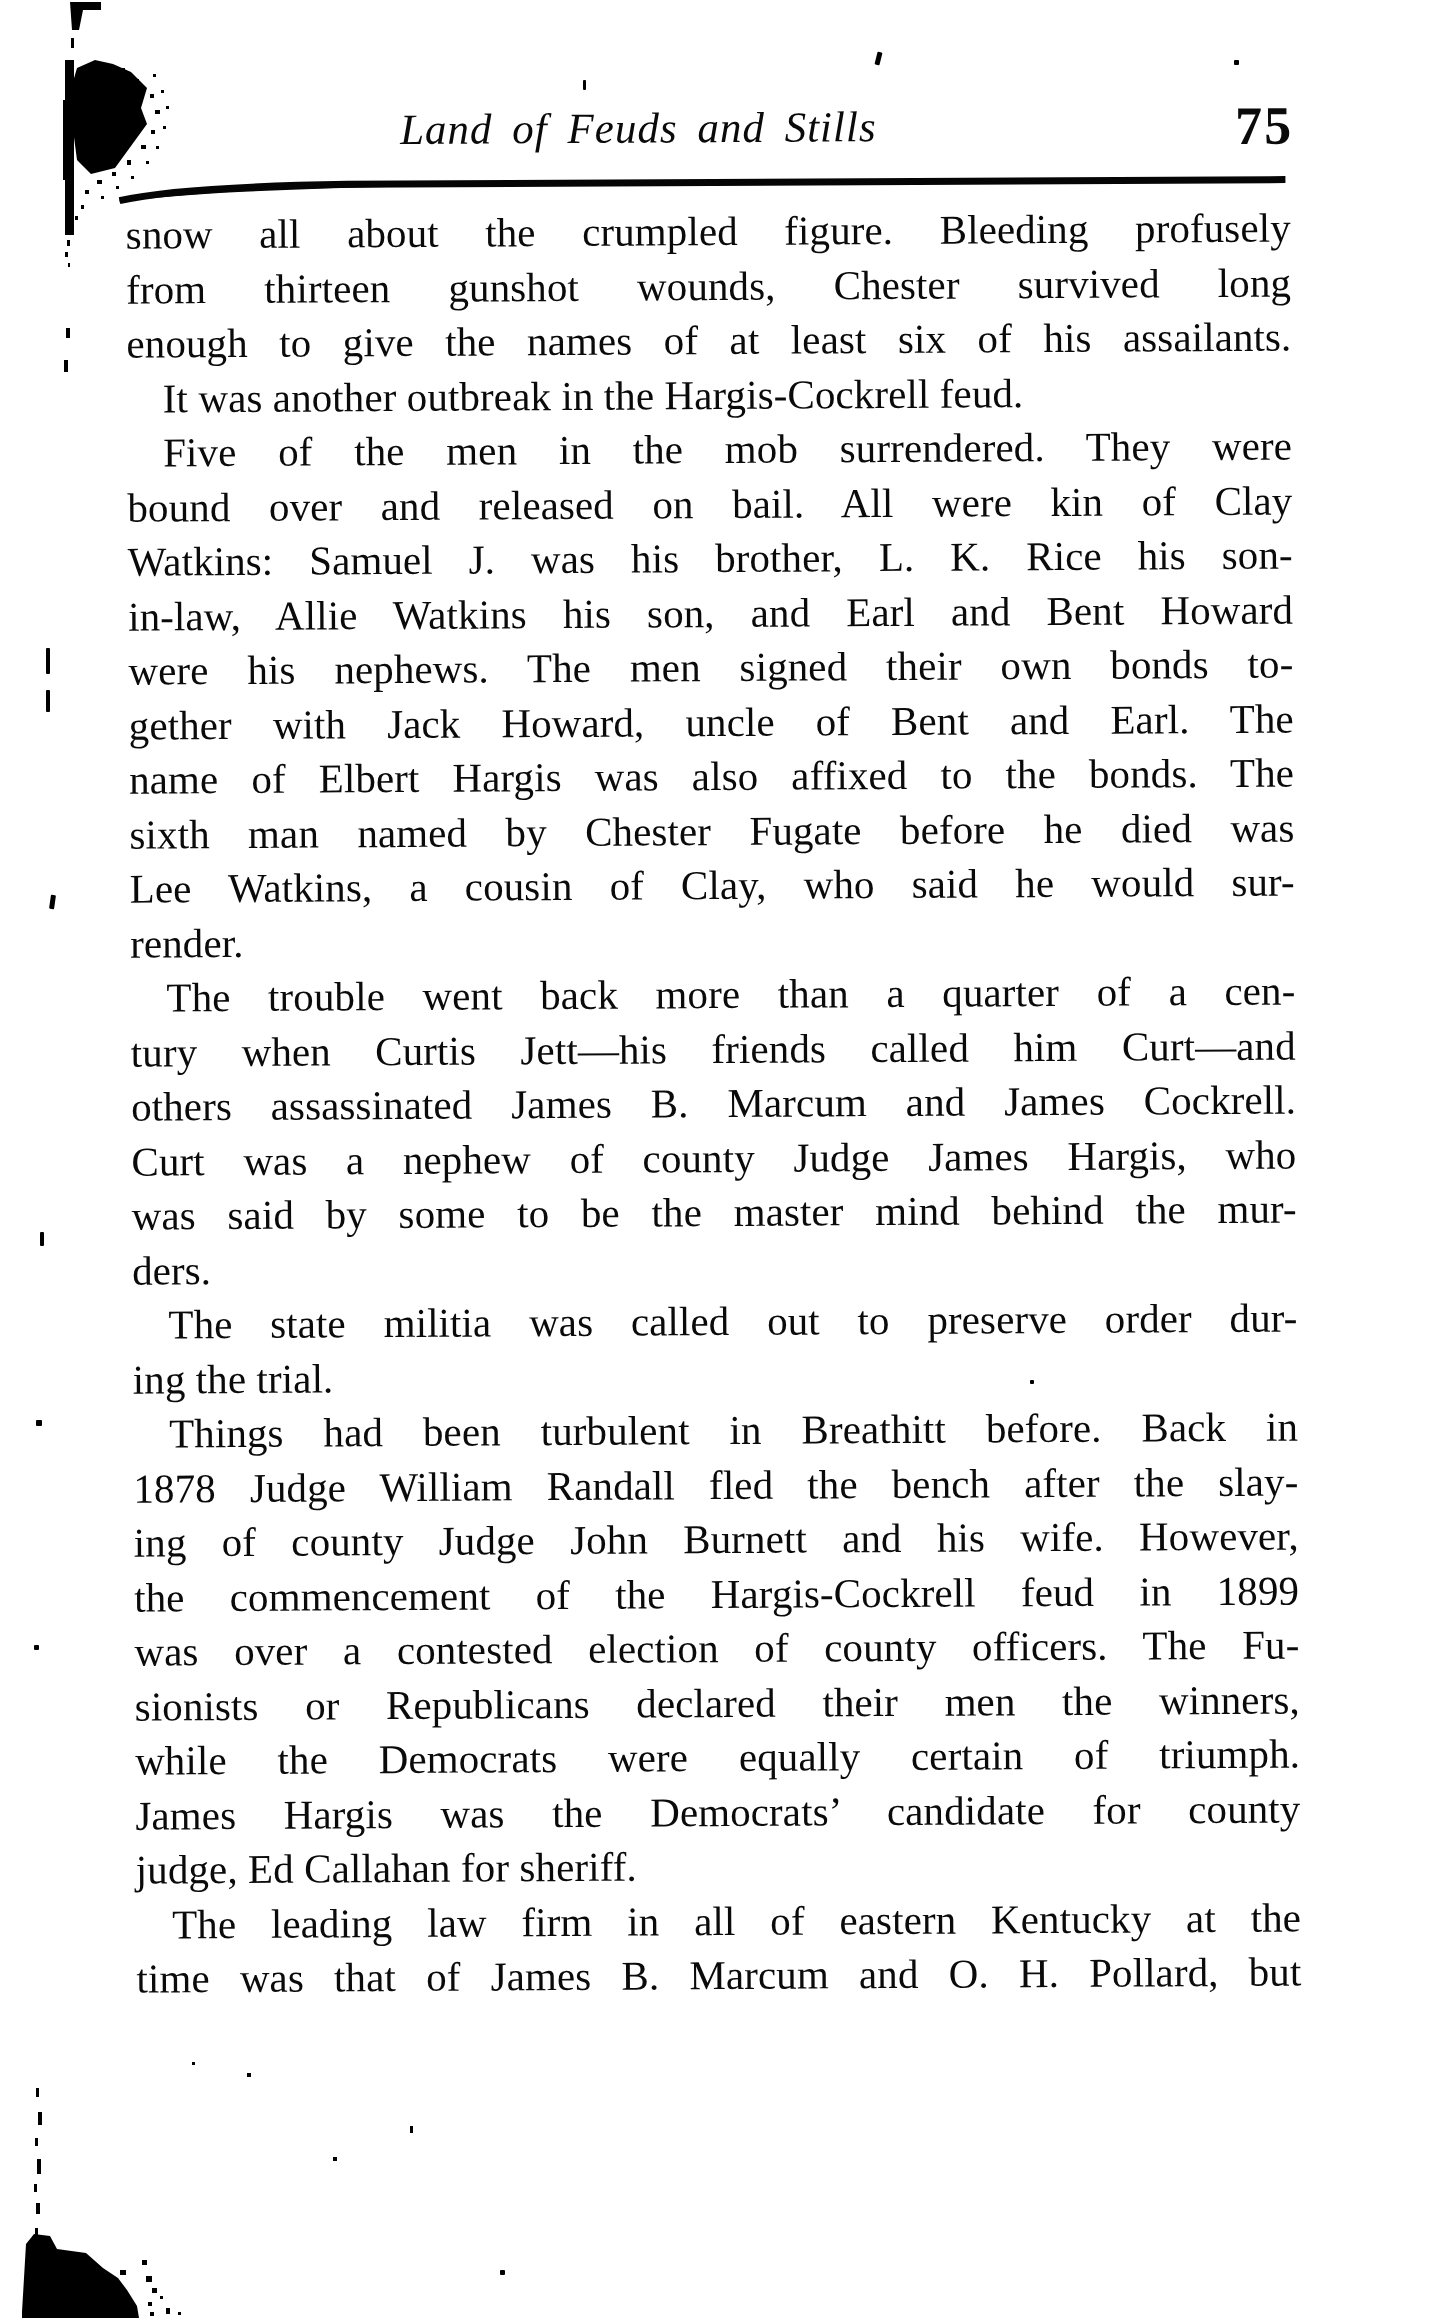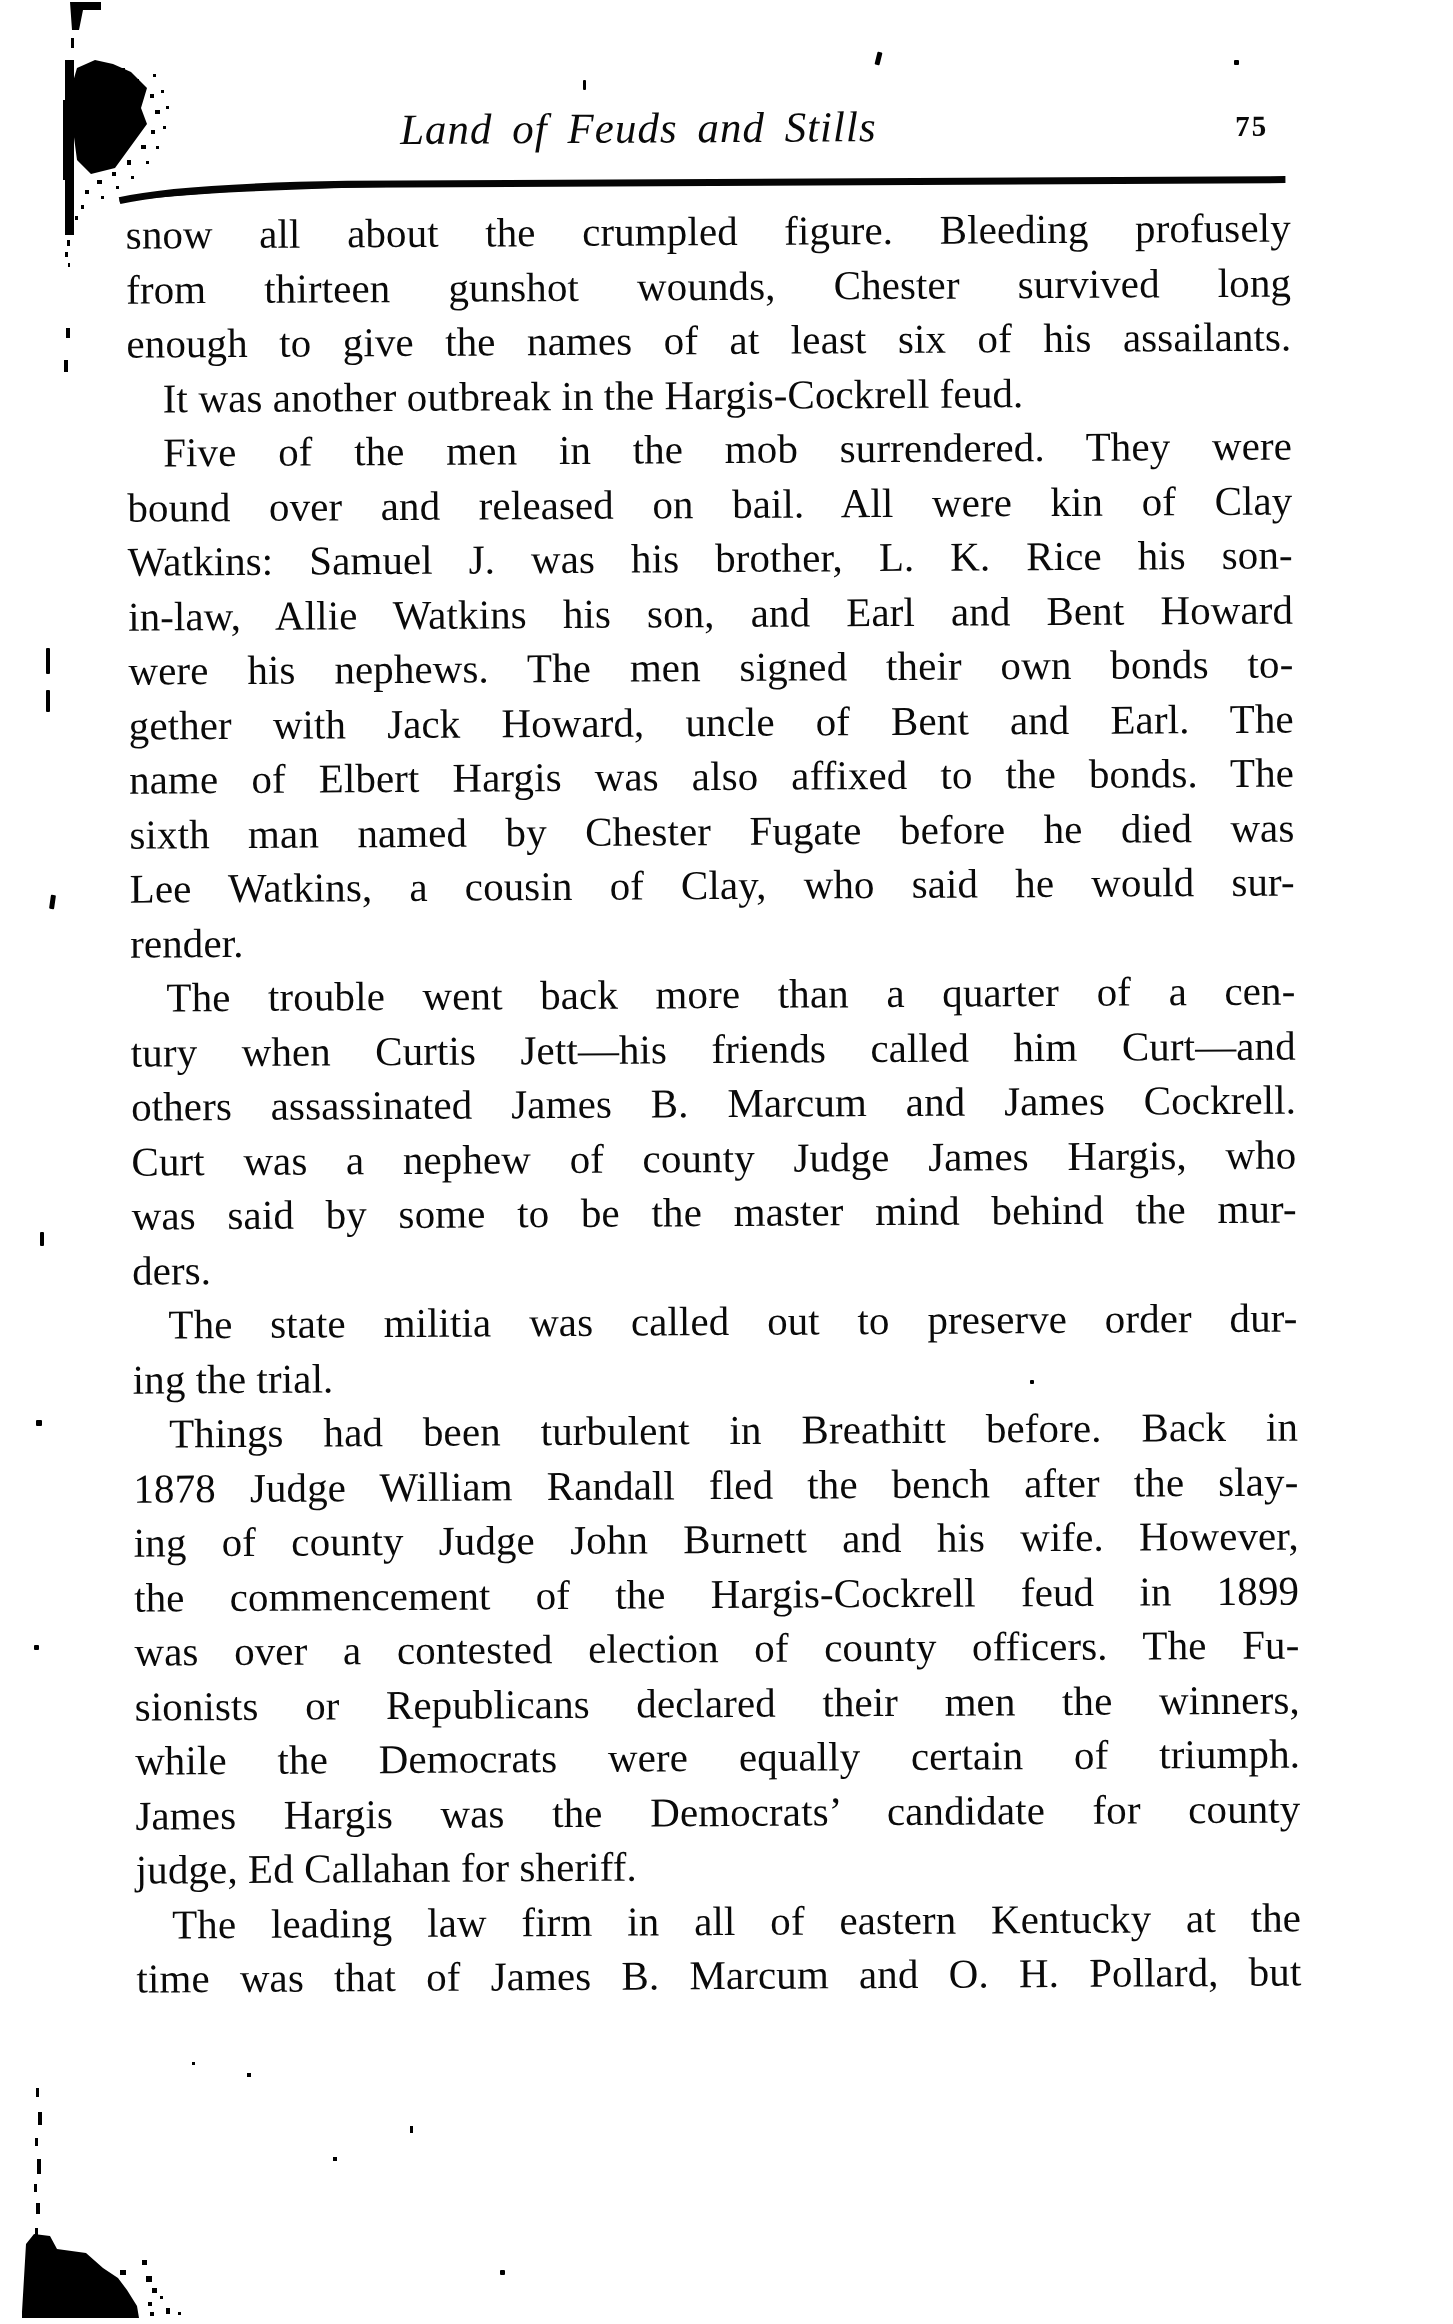--- a/index.html
+++ b/index.html
@@ -19,21 +19,21 @@
   }
   .chapter-title{
     position:absolute;left:405px;top:104px;
     font-style:italic;
     font-size:43px;line-height:48px;
     letter-spacing:1px;word-spacing:8px;
     white-space:nowrap;
   }
   .page-number{
     position:absolute;left:1240px;top:106px;
-    font-weight:700;font-size:29px;line-height:46px;
+    font-weight:700;font-size:54px;line-height:46px;
     letter-spacing:2px;
   }
   .rule{position:absolute;left:0;top:166px;}
   .body-text{
     position:absolute;left:130px;top:204px;width:1165px;
     font-size:41px;
     letter-spacing:0.1px;
   }
   .para{margin:0;padding:0;}
   .line{

